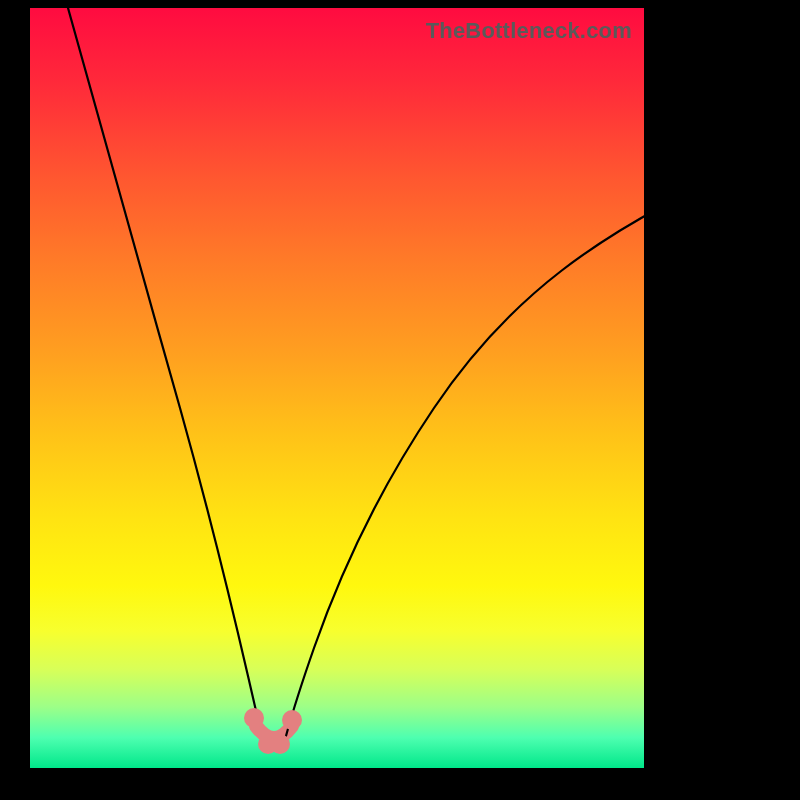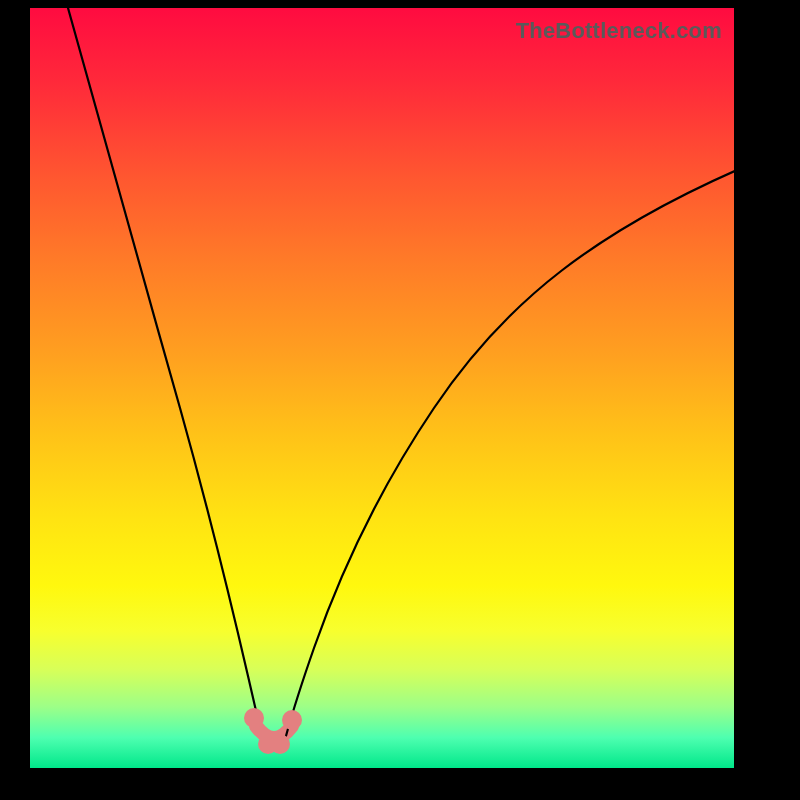--- a/index.html
+++ b/index.html
@@ -7,21 +7,21 @@
     padding: 0;
     width: 800px;
     height: 800px;
     background: #000;
     overflow: hidden;
   }
   .frame {
     position: absolute;
     left: 30px;
     top: 8px;
-    width: 704px;
+    width: 614px;
     height: 760px;
     background: linear-gradient(to bottom,
       #ff0b40 0%,
       #ff2a3a 10%,
       #ff5630 22%,
       #ff7a28 33%,
       #ff9e20 45%,
       #ffc218 56%,
       #ffe312 67%,
       #fff80e 76%,

